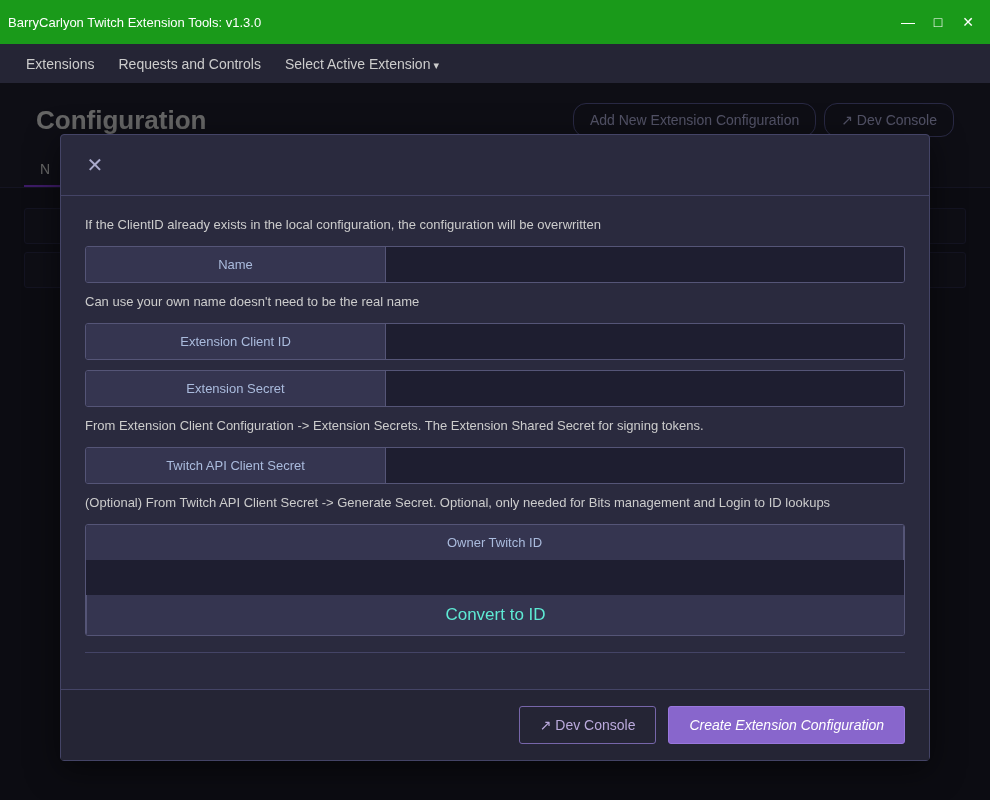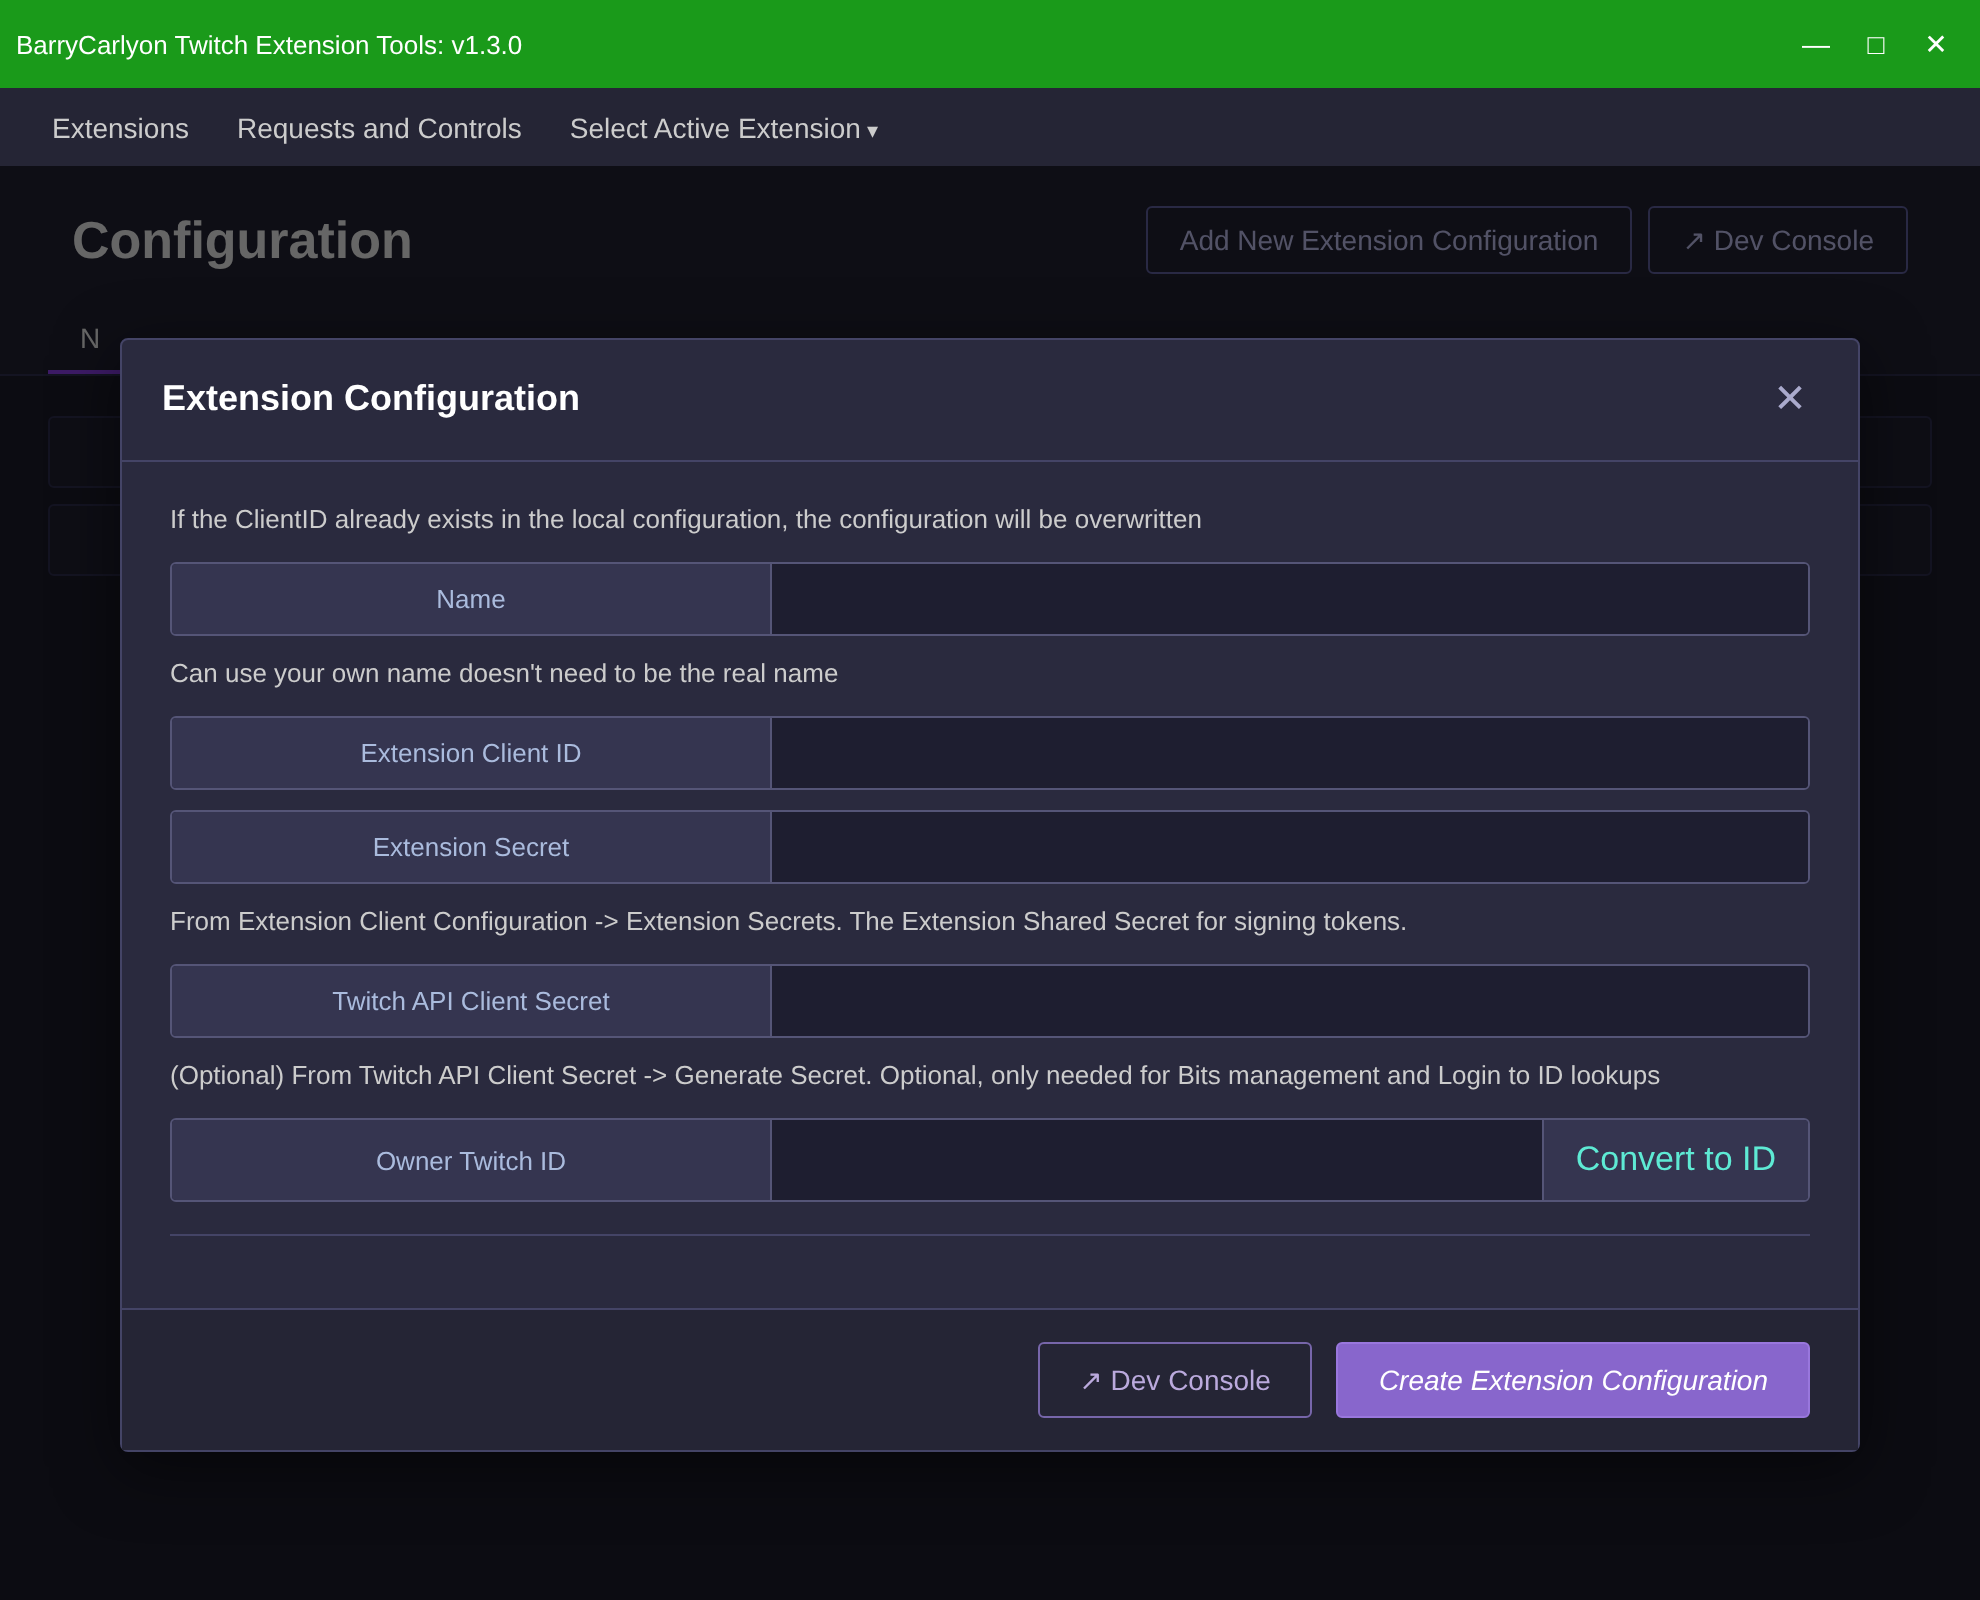--- a/index.html
+++ b/index.html
@@ -95,21 +95,21 @@
       display: flex;
       gap: 8px;
     }
     .btn-outline {
       background: transparent;
       border: 1px solid #6666aa;
       color: #ccccff;
       padding: 8px 16px;
       font-size: 14px;
       cursor: pointer;
-      border-radius: 3px;
+      border-radius: 13px;
     }
 
     
     .tab-bar {
       background: #252535;
       padding: 0 24px;
       border-bottom: 1px solid #333355;
       display: flex;
     }
     .tab {
@@ -220,20 +220,21 @@
       padding: 10px 12px;
       outline: none;
     }
 
     .field-row-with-btn {
       display: flex;
       margin-bottom: 10px;
       border: 1px solid #555577;
       border-radius: 3px;
       overflow: hidden;
+      flex-direction: column;
     }
 
     .convert-btn {
       background: #353550;
       border: none;
       border-left: 1px solid #555577;
       color: #5eead4;
       font-size: 17px;
       padding: 10px 16px;
       cursor: pointer;
@@ -324,21 +325,20 @@
 
     <div class="content-body">
       <div class="bg-item"></div>
       <div class="bg-item"></div>
     </div>
 
     <div class="overlay">
       <div class="modal">
 
         <div class="modal-header">
-          <span class="modal-title">Extension Configuration</span>
           <button class="modal-close">✕</button>
         </div>
 
         <div class="modal-body">
 
           <p class="info-text">If the ClientID already exists in the local configuration, the configuration will be overwritten</p>
           <div class="field-row">
             <span class="field-label">Name</span>
             <input class="field-input" type="text" placeholder="" style="">
           </div>

